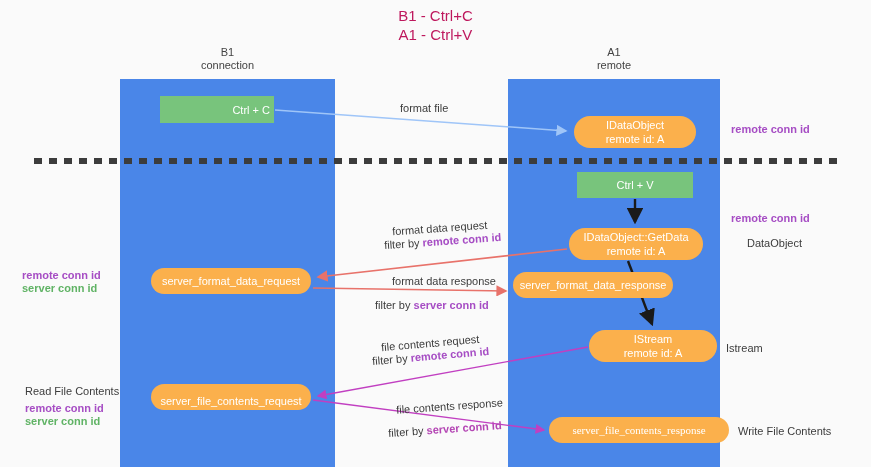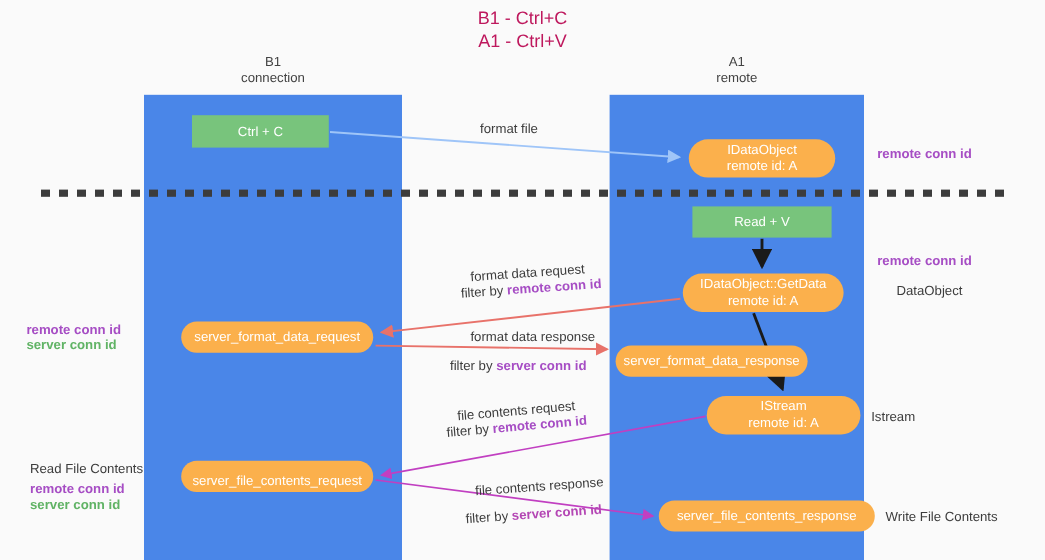--- a/index.html
+++ b/index.html
@@ -33,29 +33,29 @@
   .box{
     position:absolute;display:flex;flex-direction:column;
     align-items:center;justify-content:center;
     color:#ffffff;font-size:11px;line-height:14px;text-align:center;
     box-sizing:border-box;padding:2px 4px;
   }
   .green{background:#78c47c;}
   .orange{background:#fbb04c;border-radius:16px;}
   .box .l2{font-size:11px;}
 
-  #box-ctrlc{left:160px;top:96px;width:114px;height:27px;}
+  #box-ctrlc{left:160px;top:96px;width:114px;height:27px;align-items:flex-end;}
   #box-idataobject{left:574px;top:116px;width:122px;height:32px;}
   #box-ctrlv{left:577px;top:172px;width:116px;height:26px;}
   #box-getdata{left:569px;top:228px;width:134px;height:32px;}
   #box-sfdreq{left:151px;top:268px;width:160px;height:26px;}
-  #box-sfdresp{left:513px;top:288px;width:160px;height:26px;}
+  #box-sfdresp{left:513px;top:272px;width:160px;height:26px;}
   #box-istream{left:589px;top:330px;width:128px;height:32px;}
   #box-sfcreq{left:151px;top:384px;width:160px;height:26px;justify-content:flex-end;}
-  #box-sfcresp{left:549px;top:417px;width:180px;height:26px;}
+  #box-sfcresp{left:549px;top:417px;width:180px;height:26px;font-family:Liberation Serif, serif;}
 
   
   #divider{
     position:absolute;left:34px;top:158px;width:803px;height:6px;
     background-image:repeating-linear-gradient(to right,#3c3c3c 0 8px,transparent 8px 15px);
   }
 
   
   #wires{position:absolute;left:0;top:0;width:871px;height:467px;}
 
@@ -140,21 +140,21 @@
   <div class="box green" id="box-ctrlc">
     <span>Ctrl + C</span>
   </div>
 
   <div class="box orange" id="box-idataobject">
     <span>IDataObject</span>
     <span class="l2">remote id: A</span>
   </div>
 
   <div class="box green" id="box-ctrlv">
-    <span>Read + V</span>
+    <span>Ctrl + V</span>
   </div>
 
   <div class="box orange" id="box-getdata">
     <span>IDataObject::GetData</span>
     <span class="l2">remote id: A</span>
   </div>
 
   <div class="box orange" id="box-sfdreq">
     <span>server_format_data_request</span>
   </div>

